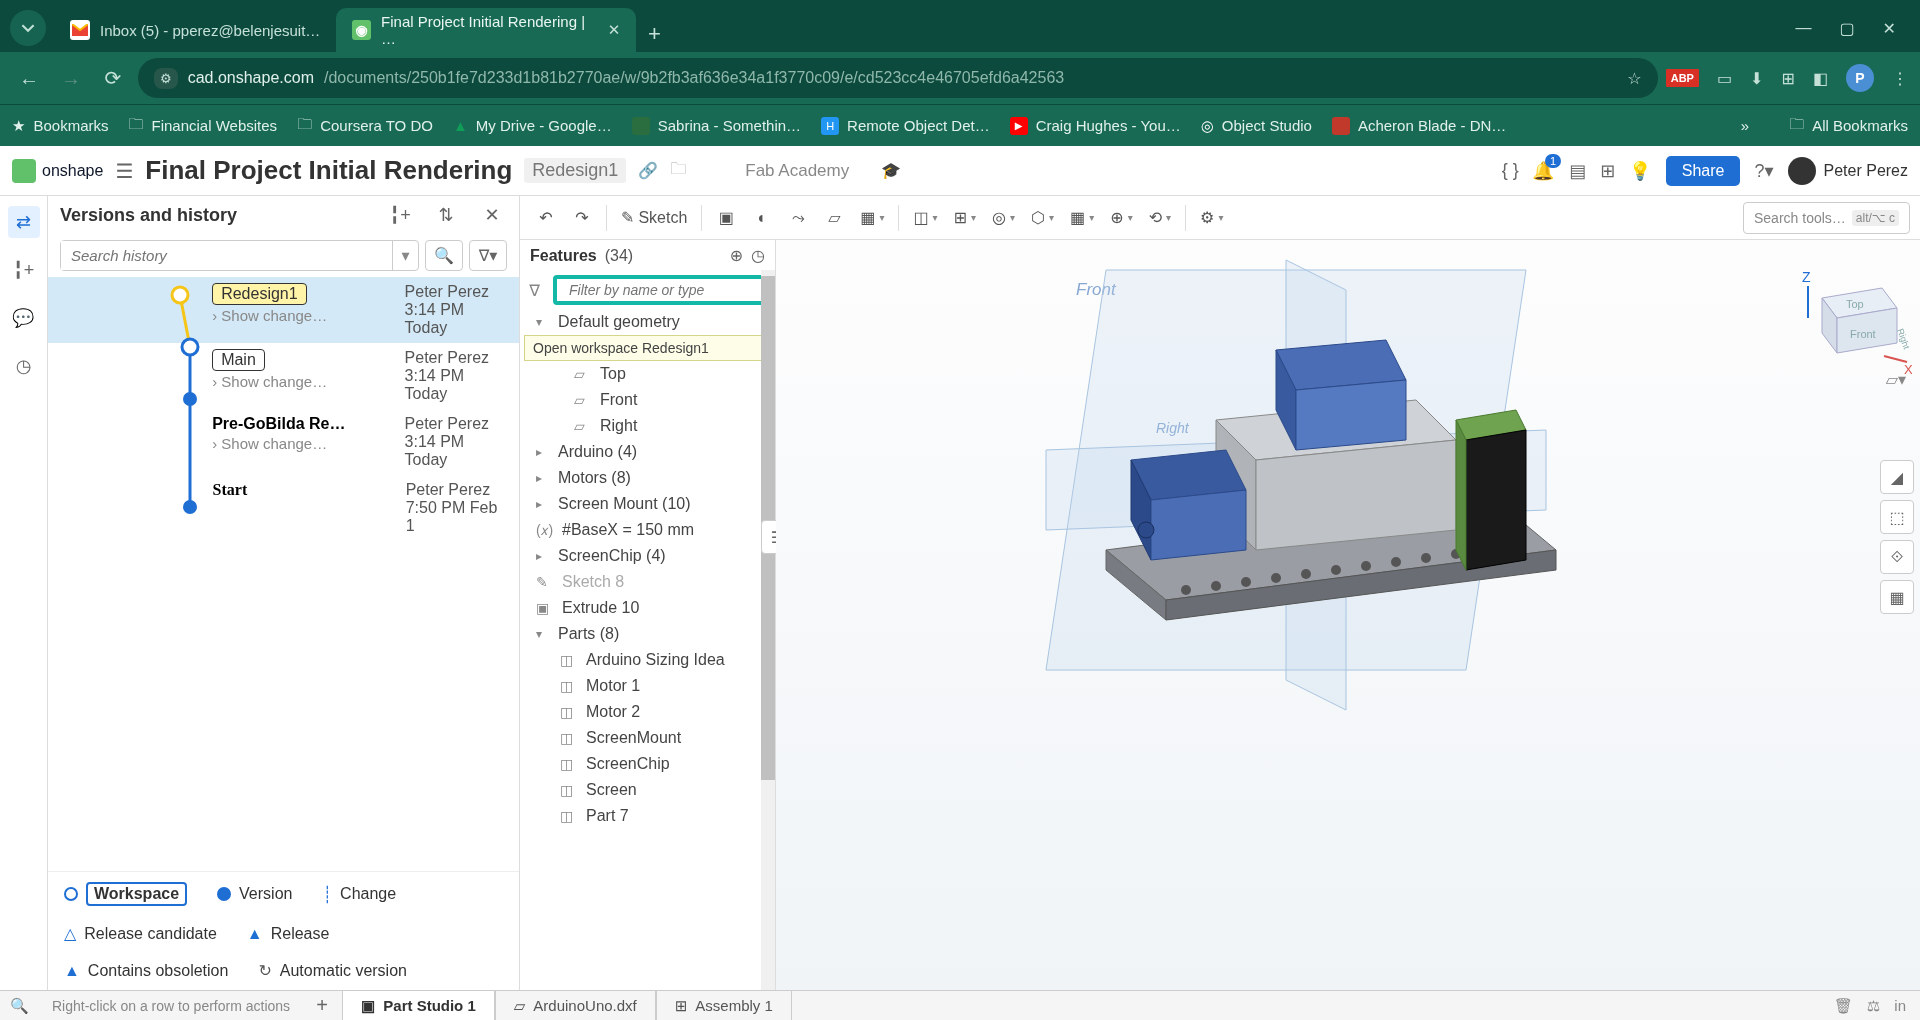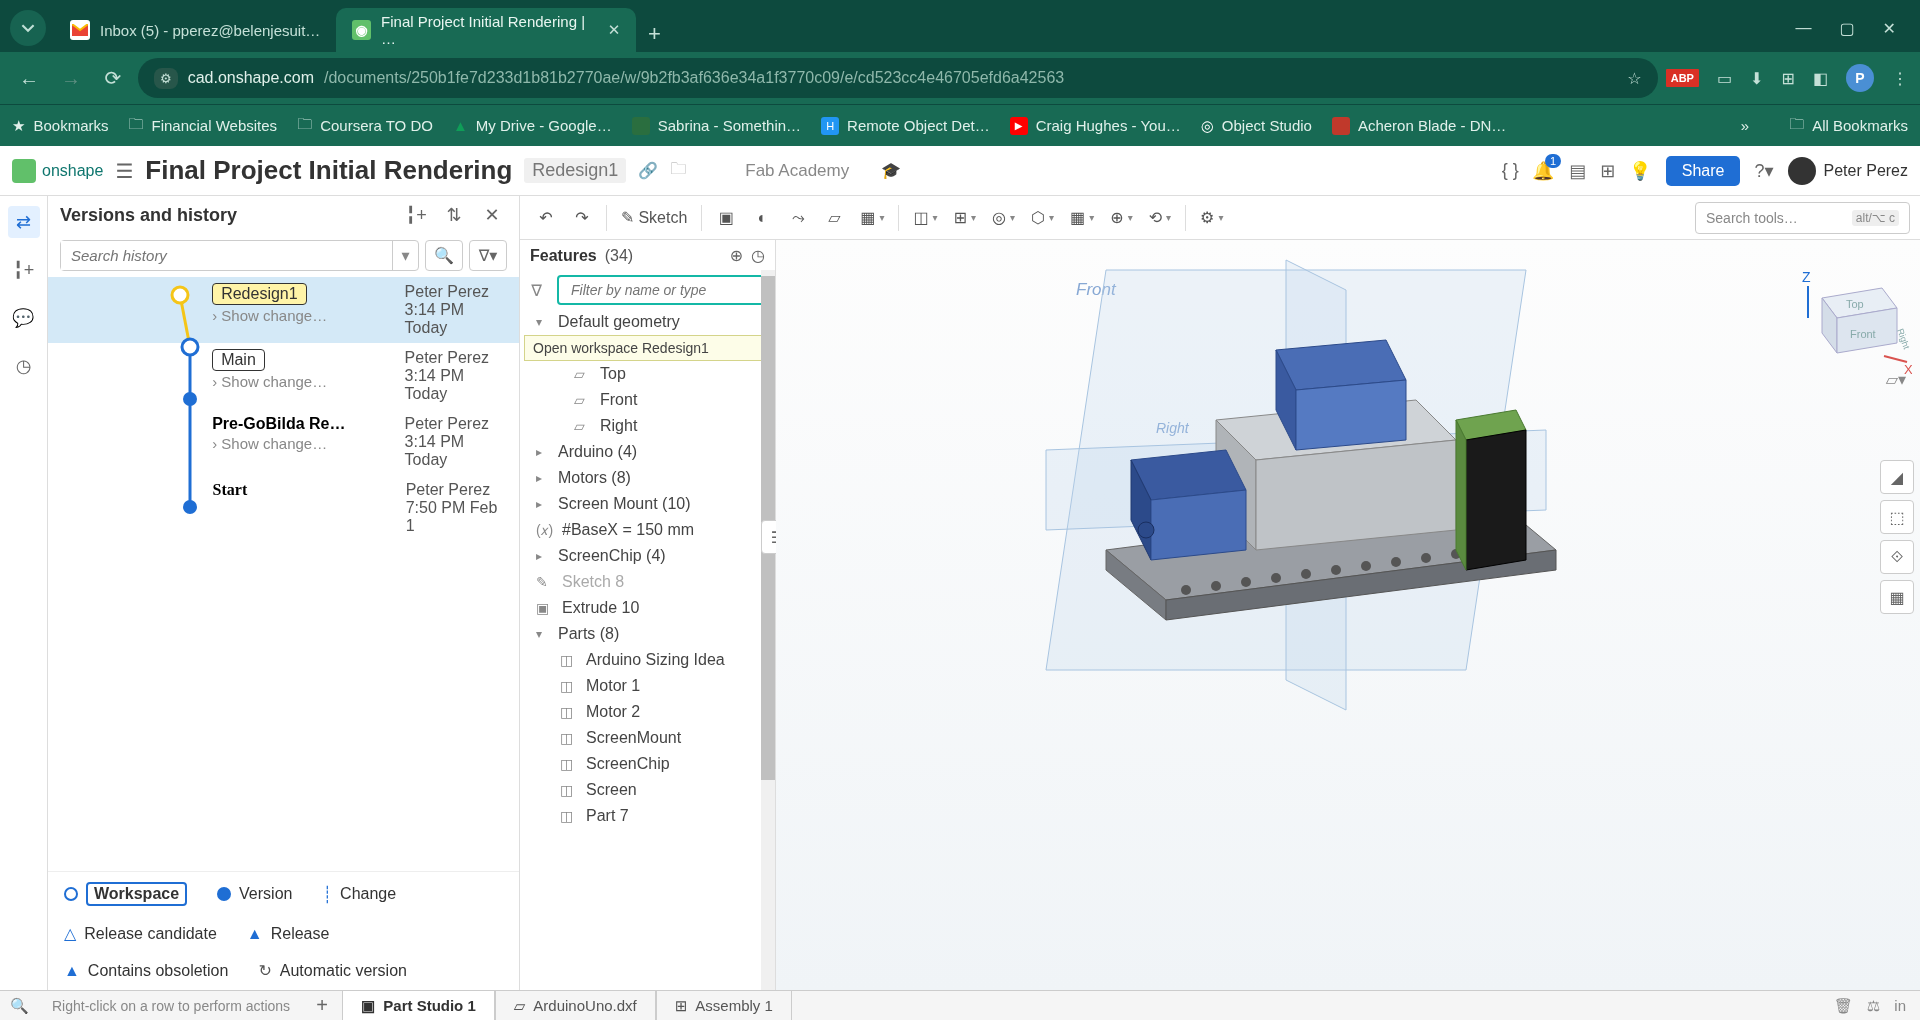--- a/index.html
+++ b/index.html
@@ -27,21 +27,21 @@
 .ext-icons .avatar { width: 28px; height: 28px; border-radius: 14px; background: #4a8fd4; color: #fff; display:flex; align-items:center; justify-content:center; font-size:14px; font-weight:600; }
 
 
 .bookmarks { height: 42px; background: #186a54; display: flex; align-items: center; padding: 0 12px; gap: 20px; color: #e0f0ea; font-size: 15px; border-top: 1px solid #0d4a3e; }
 .bookmarks .bm-item { display: flex; align-items: center; gap: 8px; cursor: pointer; }
 .bookmarks .folder-icon { color: #c4e0d7; }
 .bookmarks .chevron-right { margin-left: auto; }
 
 
 .onshape-header { height: 50px; background: #fff; border-bottom: 1px solid #ddd; display: flex; align-items: center; padding: 0 12px; gap: 12px; }
-.onshape-logo { display:flex; align-items:center; gap:6px; color:#0f766e; font-size:16px; }
+.onshape-logo { display:flex; align-items:center; gap:6px; color:#0f172a; font-size:16px; }
 .onshape-logo .logo-icon { width:24px; height:24px; background:#61c06a; border-radius:4px; position:relative; }
 .doc-title { font-size: 26px; font-weight: 700; color: #333; }
 .branch-name { font-size: 18px; color: #777; background:#f0f0f0; padding:2px 8px; border-radius:3px; }
 .breadcrumb-folder { color: #888; font-size: 17px; margin-left: 47px; }
 .header-right { margin-left: auto; display: flex; align-items: center; gap: 14px; }
 .header-icon { color: #666; font-size: 18px; position: relative; }
 .notif-badge { position:absolute; top:-6px; right:-6px; background:#1f6ed4; color:#fff; font-size:11px; padding:1px 5px; border-radius:8px; }
 .share-btn { background: #1f6ed4; color: #fff; padding: 6px 16px; border-radius: 5px; font-size: 16px; font-weight: 500; border:none; }
 .user-chip { display:flex; align-items:center; gap:8px; color:#333; font-size:16px; }
 .user-chip .uavatar { width:28px; height:28px; border-radius:14px; background:#333; }
@@ -49,21 +49,21 @@
 
 .app-body { display: flex; height: calc(1020px - 52px - 52px - 42px - 50px - 30px); }
 
 
 .left-rail { width: 48px; background: #fff; border-right: 1px solid #ddd; display:flex; flex-direction:column; align-items:center; gap:16px; padding-top:10px; }
 .rail-icon { color:#666; font-size:18px; width:32px; height:32px; display:flex; align-items:center; justify-content:center; border-radius:4px; }
 .rail-icon.active { background:#e3f0ff; color:#1f6ed4; }
 
 
 .versions-panel { width: 472px; background: #fff; border-right: 1px solid #ddd; display:flex; flex-direction:column; }
-.versions-header { display:flex; align-items:center; padding: 8px 12px; gap:8px; }
+.versions-header { display:flex; align-items:center; padding: 8px 12px; gap:16px; }
 .versions-header .title { font-size: 18px; font-weight: 600; color: #333; flex: 1; }
 .versions-header .hicon { color:#666; font-size:18px; width:30px; text-align:center; }
 .search-row { display:flex; padding: 6px 12px; gap: 6px; }
 .search-input-wrap { flex:1; display:flex; border:1px solid #ccc; border-radius:4px; }
 .search-history { flex:1; padding:6px 10px; border:none; outline:none; font-style:italic; color:#888; font-size:15px; }
 .search-btn, .filter-btn { width:38px; border:1px solid #ccc; border-radius:4px; display:flex; align-items:center; justify-content:center; color:#666; }
 .v-table-head { display:flex; padding: 8px 12px 8px 170px; font-weight:600; color:#333; font-size:16px; border-bottom:1px solid #eee; }
 .v-table-head .col-name { width: 200px; }
 .v-grid { flex:1; overflow:auto; position:relative; }
 .v-row { display:flex; padding: 6px 12px 6px 14px; align-items:flex-start; font-size:16px; }
@@ -80,28 +80,28 @@
 .legend .dot.solid { background:#1f6ed4; }
 .legend .workspace-bold { border:2px solid #1f6ed4; padding:1px 6px; border-radius:4px; font-weight:600; }
 
 
 .work-area { flex:1; display:flex; flex-direction:column; }
 .toolbar { height: 44px; border-bottom:1px solid #ddd; display:flex; align-items:center; padding: 0 10px; gap:4px; }
 .tool-btn { height:32px; min-width:32px; padding:0 6px; display:flex; align-items:center; justify-content:center; color:#555; border-radius:4px; font-size:16px; gap:4px; }
 .tool-btn .chev { font-size:10px; color:#888; }
 .tool-sep { width:1px; height:26px; background:#ddd; margin:0 4px; }
 .tool-search { margin-left:auto; height:32px; padding:0 10px; border:1px solid #ccc; border-radius:4px; display:flex; align-items:center; gap:6px; color:#888; font-size:14px; }
-.tool-search kbd { background:#eee; padding:1px 4px; border-radius:3px; font-size:12px;margin-left:48px; }
+.tool-search kbd { background:#eee; padding:1px 4px; border-radius:3px; font-size:12px; }
 
 .canvas-row { flex:1; display:flex; }
 .feature-tree { width: 256px; border-right:1px solid #ddd; display:flex; flex-direction:column; background:#fff; position:relative; }
 .ft-header { display:flex; align-items:center; padding:6px 10px; font-size:16px; color:#333; gap:8px; }
 .ft-header .count { color:#555; }
 .ft-filter { margin:4px 8px; display:flex; gap:6px; }
-.ft-filter input { flex:1; border:2px solid #14b8a6; border-radius:4px; padding:4px 12px; font-style:italic; color:#888; font-size:14px; height:30px;margin-left:6px; }
+.ft-filter input { flex:1; border:4px solid #14b8a6; border-radius:4px; padding:4px 12px; font-style:italic; color:#888; font-size:14px; height:30px;margin-left:6px; }
 .ft-list { flex:1; overflow:auto; font-size:16px; }
 .ft-item { padding: 4px 10px 4px 16px; display:flex; align-items:center; gap:8px; color:#444; }
 .ft-item.tooltip-row { background:#fdfde8; border:1px solid #d4d48a; font-size:14px; padding:4px 8px; margin:0 4px; }
 .ft-item .caret { width:14px; color:#888; font-size:12px; }
 .ft-item.sub { padding-left: 40px; }
 .ft-item.sub2 { padding-left: 54px; }
 .ft-item .ico { width:18px; color:#888; font-size:14px; }
 .ft-scroll { position:absolute; right:0; top:30px; bottom:0; width:14px; background:#f0f0f0; }
 .ft-scroll .thumb { background:#c0c0c0; width:100%; }
 

